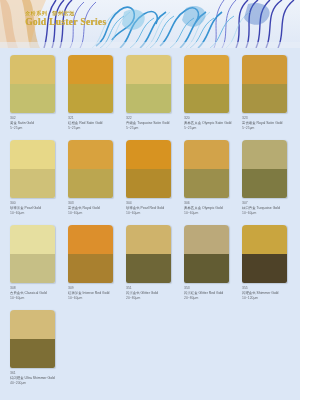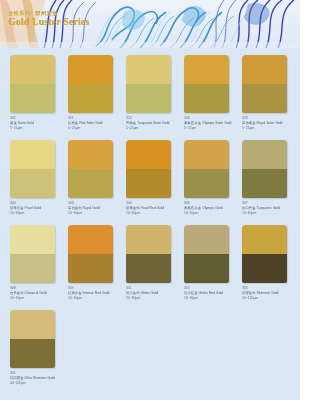--- a/index.html
+++ b/index.html
@@ -29,21 +29,21 @@
   }
   #banner svg {
     position: absolute;
     left: 0; top: 0;
     width: 300px;
     height: 48px;
     display: block;
   }
   #banner-title-block {
     position: absolute;
-    left: 8px;
+    left: 25px;
     top: 11px;
     z-index: 5;
     line-height: 1;
   }
   .title-cn-row {
     display: flex;
     align-items: baseline;
     gap: 5px;
     font-size: 5.2px;
     letter-spacing: 0.4px;

